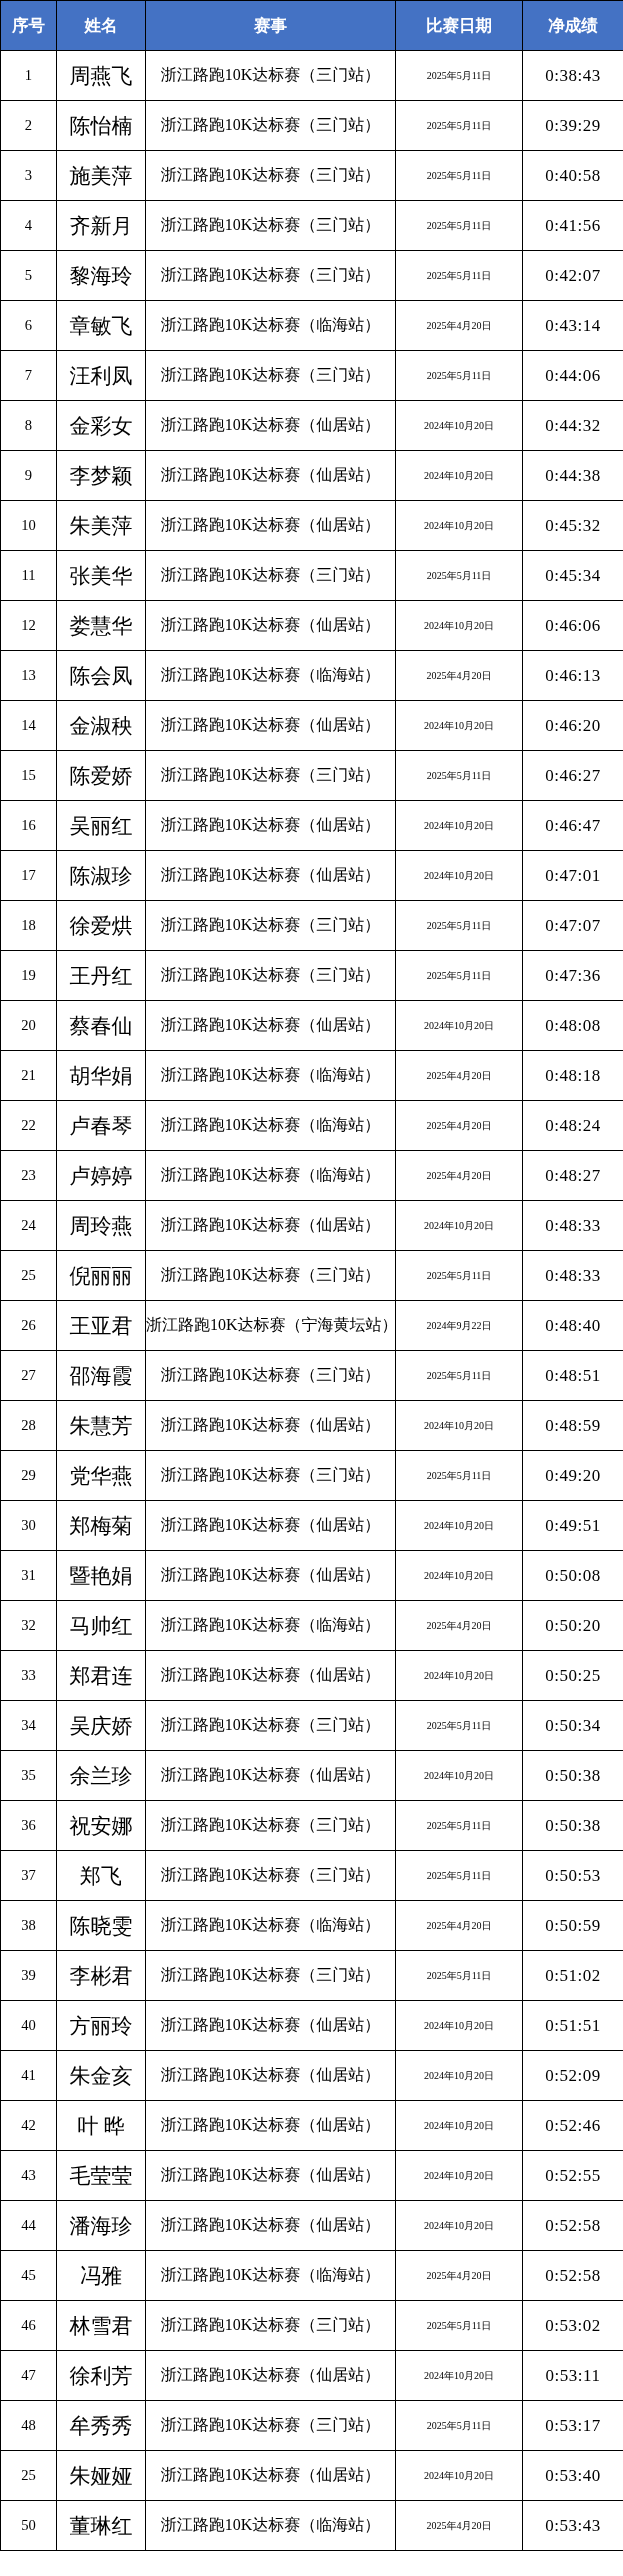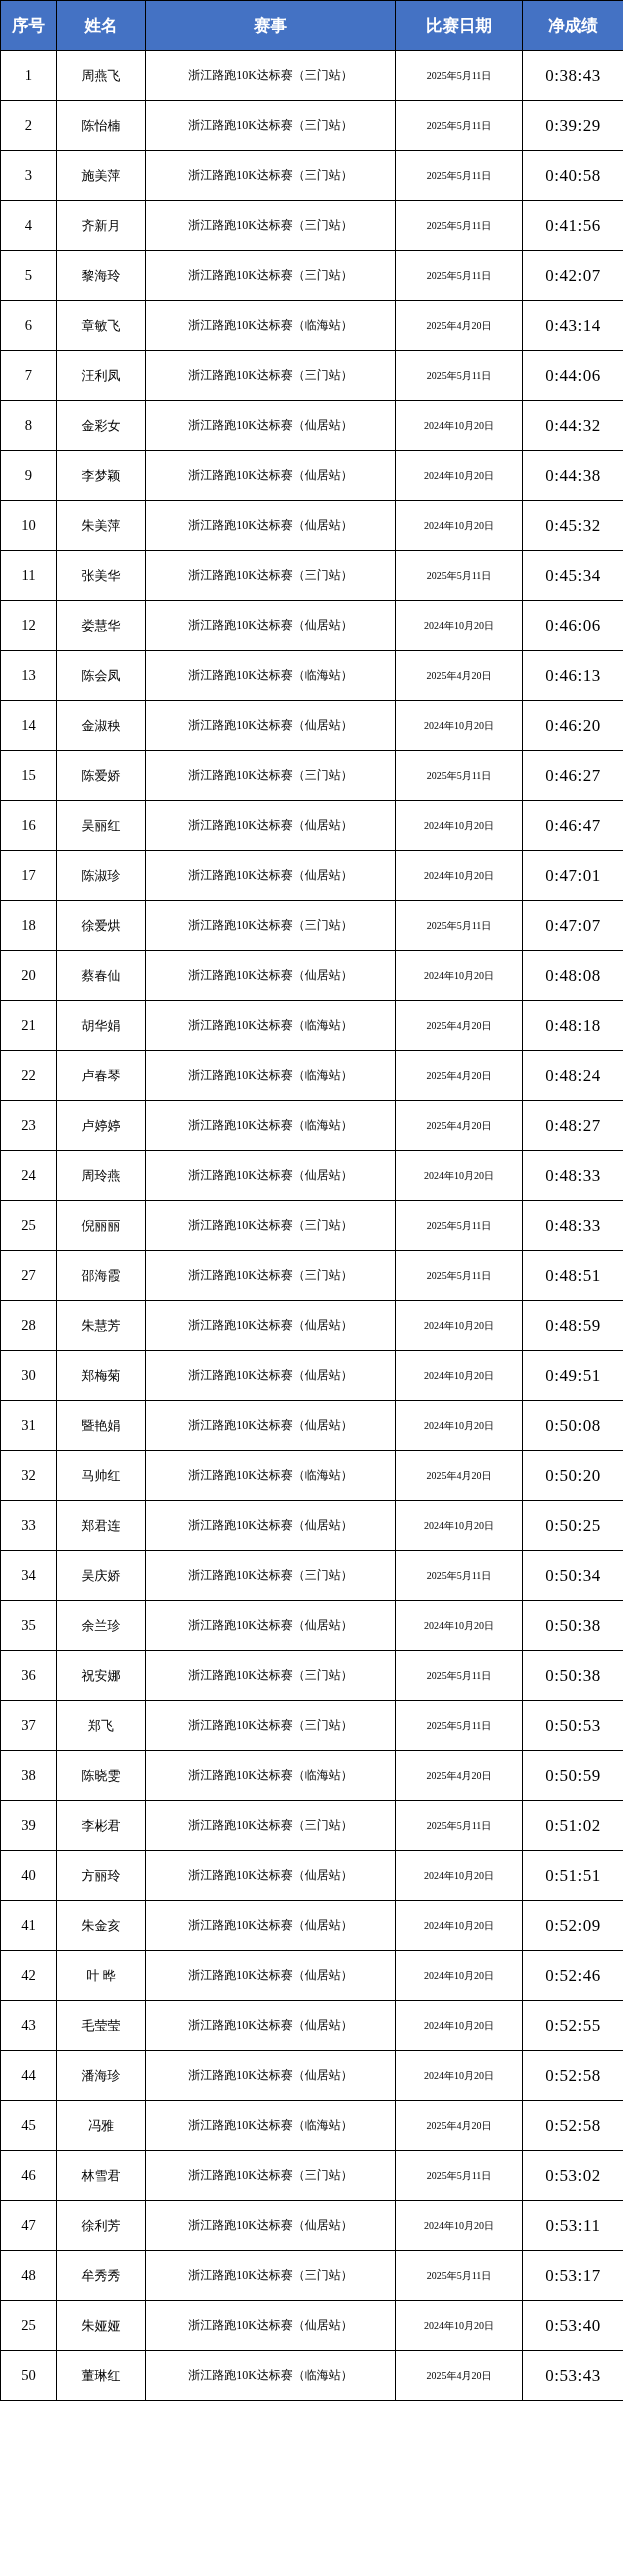--- a/index.html
+++ b/index.html
@@ -35,22 +35,22 @@
     font-size: 16.5px;
   }
   tbody td {
     height: 49px;
     background: #ffffff;
     font-size: 14.6px;
   }
   tbody td.col-seq  { font-size: 14.6px; }
   tbody td.col-time { font-size: 17px; letter-spacing: 0.5px; }
   tbody td.col-date { font-size: 10px; }
-  tbody td.col-event { font-size: 12px; }
-  tbody td.col-name { font-size: 13px; margin-left: 6px; }
+  tbody td.col-event { font-size: 16px; }
+  tbody td.col-name { font-size: 21px; margin-left: 6px; }
 </style>
 </head>
 <body>
 
 <table class="results">
   <colgroup>
     <col style="width:56px">
     <col style="width:89px">
     <col style="width:250px">
     <col style="width:127px">
@@ -186,20 +186,27 @@
         <td class="col-time">0:47:01</td>
       </tr>
       <tr>
         <td class="col-seq">18</td>
         <td class="col-name">徐爱烘</td>
         <td class="col-event">浙江路跑10K达标赛（三门站）</td>
         <td class="col-date">2025年5月11日</td>
         <td class="col-time">0:47:07</td>
       </tr>
       <tr>
+        <td class="col-seq">19</td>
+        <td class="col-name">王丹红</td>
+        <td class="col-event">浙江路跑10K达标赛（三门站）</td>
+        <td class="col-date">2025年5月11日</td>
+        <td class="col-time">0:47:36</td>
+      </tr>
+      <tr>
         <td class="col-seq">20</td>
         <td class="col-name">蔡春仙</td>
         <td class="col-event">浙江路跑10K达标赛（仙居站）</td>
         <td class="col-date">2024年10月20日</td>
         <td class="col-time">0:48:08</td>
       </tr>
       <tr>
         <td class="col-seq">21</td>
         <td class="col-name">胡华娟</td>
         <td class="col-event">浙江路跑10K达标赛（临海站）</td>
@@ -228,32 +235,46 @@
         <td class="col-time">0:48:33</td>
       </tr>
       <tr>
         <td class="col-seq">25</td>
         <td class="col-name">倪丽丽</td>
         <td class="col-event">浙江路跑10K达标赛（三门站）</td>
         <td class="col-date">2025年5月11日</td>
         <td class="col-time">0:48:33</td>
       </tr>
       <tr>
+        <td class="col-seq">26</td>
+        <td class="col-name">王亚君</td>
+        <td class="col-event">浙江路跑10K达标赛（宁海黄坛站）</td>
+        <td class="col-date">2024年9月22日</td>
+        <td class="col-time">0:48:40</td>
+      </tr>
+      <tr>
         <td class="col-seq">27</td>
         <td class="col-name">邵海霞</td>
         <td class="col-event">浙江路跑10K达标赛（三门站）</td>
         <td class="col-date">2025年5月11日</td>
         <td class="col-time">0:48:51</td>
       </tr>
       <tr>
         <td class="col-seq">28</td>
         <td class="col-name">朱慧芳</td>
         <td class="col-event">浙江路跑10K达标赛（仙居站）</td>
         <td class="col-date">2024年10月20日</td>
         <td class="col-time">0:48:59</td>
+      </tr>
+      <tr>
+        <td class="col-seq">29</td>
+        <td class="col-name">党华燕</td>
+        <td class="col-event">浙江路跑10K达标赛（三门站）</td>
+        <td class="col-date">2025年5月11日</td>
+        <td class="col-time">0:49:20</td>
       </tr>
       <tr>
         <td class="col-seq">30</td>
         <td class="col-name">郑梅菊</td>
         <td class="col-event">浙江路跑10K达标赛（仙居站）</td>
         <td class="col-date">2024年10月20日</td>
         <td class="col-time">0:49:51</td>
       </tr>
       <tr>
         <td class="col-seq">31</td>

